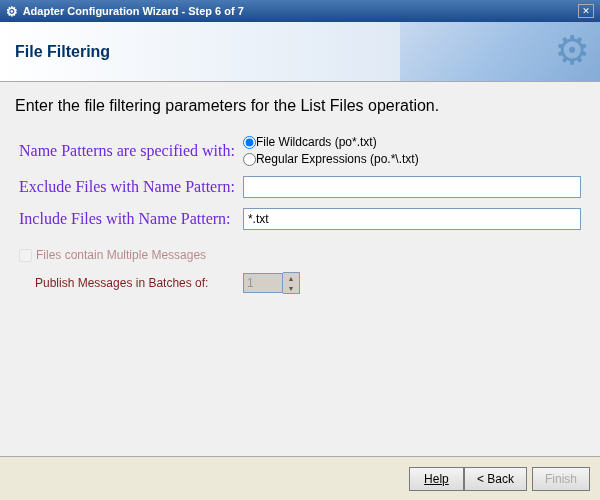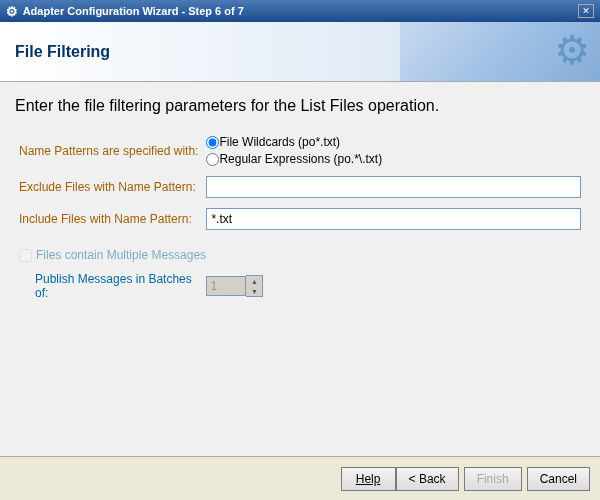--- a/index.html
+++ b/index.html
@@ -97,23 +97,24 @@
     .form-table {
       width: 100%;
       border-collapse: collapse;
     }
     .form-table td {
       padding: 5px 4px;
       vertical-align: middle;
     }
     .form-label {
       white-space: nowrap;
-      color: #a16207;
-      font-size: 12px;
+      color: #6d28d9;
+      font-size: 16px;
       width: 185px;
+      font-family: Liberation Serif, serif;
     }
 
     .radio-group {
       display: flex;
       flex-direction: column;
       gap: 3px;
     }
     .radio-item {
       display: flex;
       align-items: center;
@@ -127,21 +128,21 @@
     .text-input {
       width: 100%;
       height: 22px;
       border: 1px solid #7a9bc0;
       padding: 2px 4px;
       font-size: 12px;
       background: white;
     }
 
     .disabled-label {
-      color: #0369a1;
+      color: #7f1d1d;
       font-size: 12px;
     }
 
     .spinner-container {
       display: flex;
       align-items: center;
       gap: 0;
     }
     .spinner-input {
       width: 40px;
@@ -307,15 +308,14 @@
 
 <div class="wizard-footer">
   <div class="footer-left">
     <button class="btn">
       <span class="btn-underline">Help</span>
     </button>
   </div>
   <div class="footer-right">
     <button class="btn">&lt; Back</button>
     <button class="btn btn-disabled">Finish</button>
-    <button class="btn">Cancel</button>
   </div>
 </div>
 
 </body></html>

